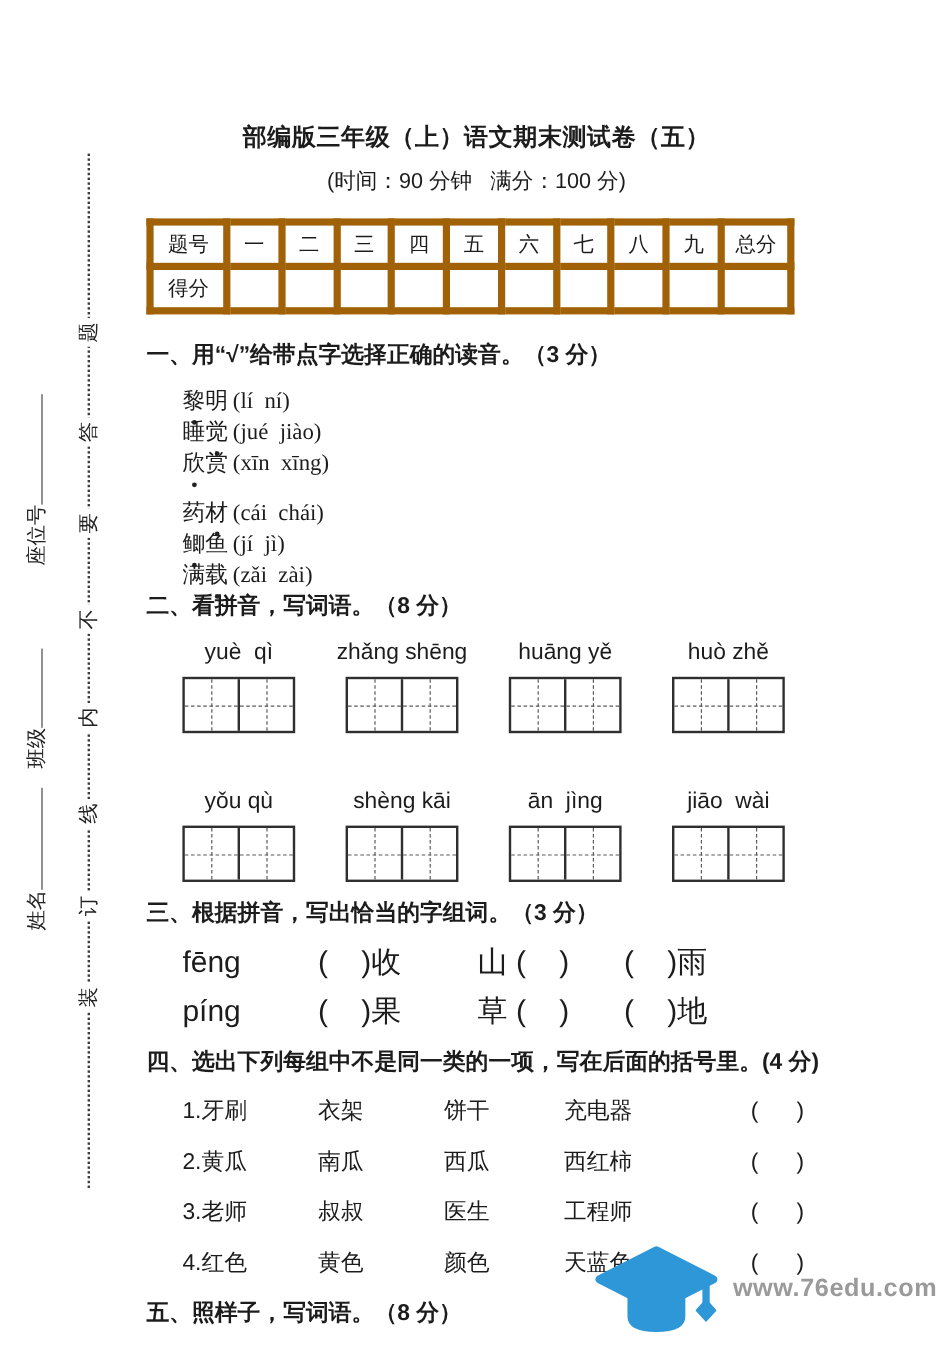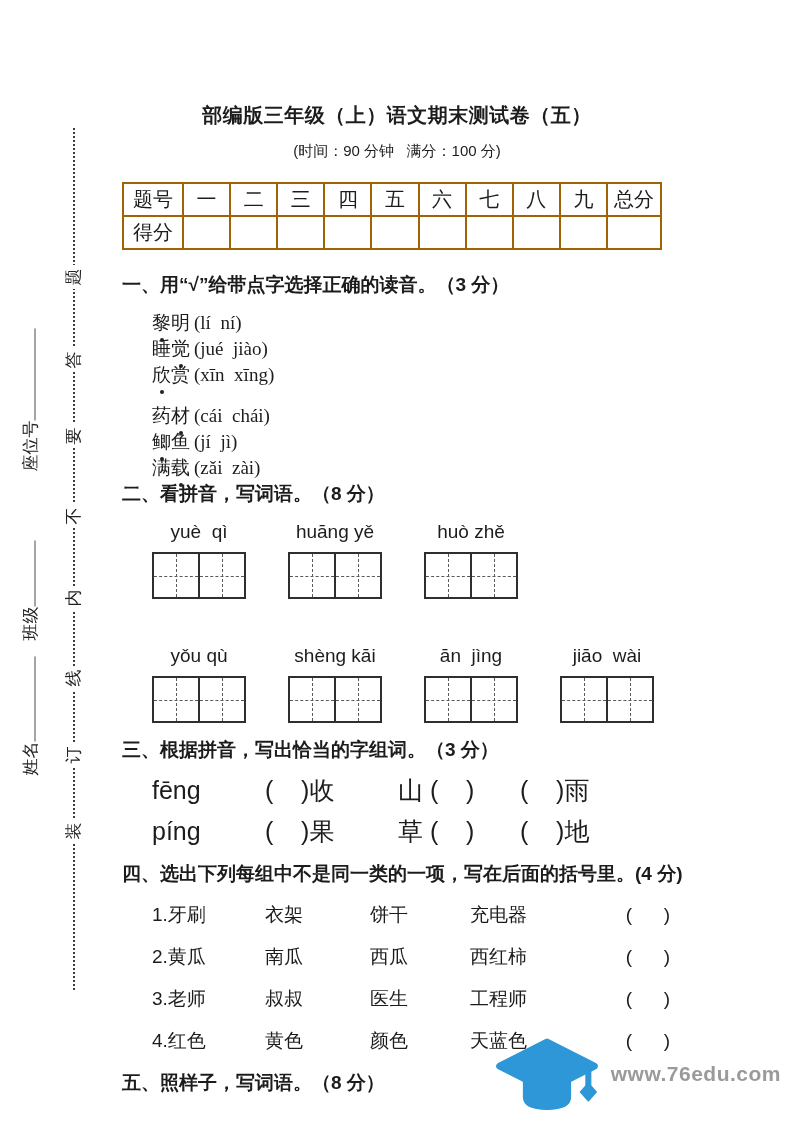--- a/index.html
+++ b/index.html
@@ -4,26 +4,26 @@
 <style>
   html,body{margin:0;padding:0;}
   body{
     width:793px;height:1122px;position:relative;background:#ffffff;
     font-family:"Liberation Sans","DejaVu Sans",sans-serif;color:#1c1c1c;
     overflow:hidden;
   }
   .main{position:absolute;left:122px;top:0;width:550px;}
 
   .title{font-size:20px;font-weight:bold;text-align:center;margin-top:100px;line-height:30px;letter-spacing:.5px;}
-  .subtitle{font-size:15px;text-align:center;margin-top:8px;line-height:26px;white-space:pre;}
+  .subtitle{font-size:18px;text-align:center;margin-top:8px;line-height:26px;white-space:pre;}
 
   table.score{border-collapse:collapse;margin-top:18px;width:540px;table-layout:fixed;}
   table.score th,table.score td{
-    border:2px solid #a16207;height:31px;text-align:center;vertical-align:middle;
-    font-size:20px;font-weight:normal;padding:0;
+    border:6px solid #a16207;height:31px;text-align:center;vertical-align:middle;
+    font-size:17px;font-weight:normal;padding:0;
   }
   table.score .c0{width:58px;}
   table.score .clast{width:52px;}
 
   .h{font-size:19px;font-weight:bold;line-height:26px;white-space:pre;}
   .h1{margin-top:22px;} .h2{} .h3{margin-top:14px;}
   .h4{margin-top:17px;} .h5{margin-top:15px;}
 
   
   .s1row{display:flex;margin:12px 0 0 30px;font-size:19px;line-height:26px;flex-direction:column;}
@@ -168,20 +168,27 @@
   <div class="h h2">二、看拼音，写词语。（8 分）</div>
   <div class="s2row">
     <div class="s2col">
       <div class="pinyin">yuè  qì</div>
       <div class="tz">
           <div class="tzc"></div>
           <div class="tzc"></div>
         </div>
     </div>
     <div class="s2col">
+      <div class="pinyin">zhǎng shēng</div>
+      <div class="tz">
+          <div class="tzc"></div>
+          <div class="tzc"></div>
+        </div>
+    </div>
+    <div class="s2col">
       <div class="pinyin">huāng yě</div>
       <div class="tz">
           <div class="tzc"></div>
           <div class="tzc"></div>
         </div>
     </div>
     <div class="s2col">
       <div class="pinyin">huò zhě</div>
       <div class="tz">
           <div class="tzc"></div>

